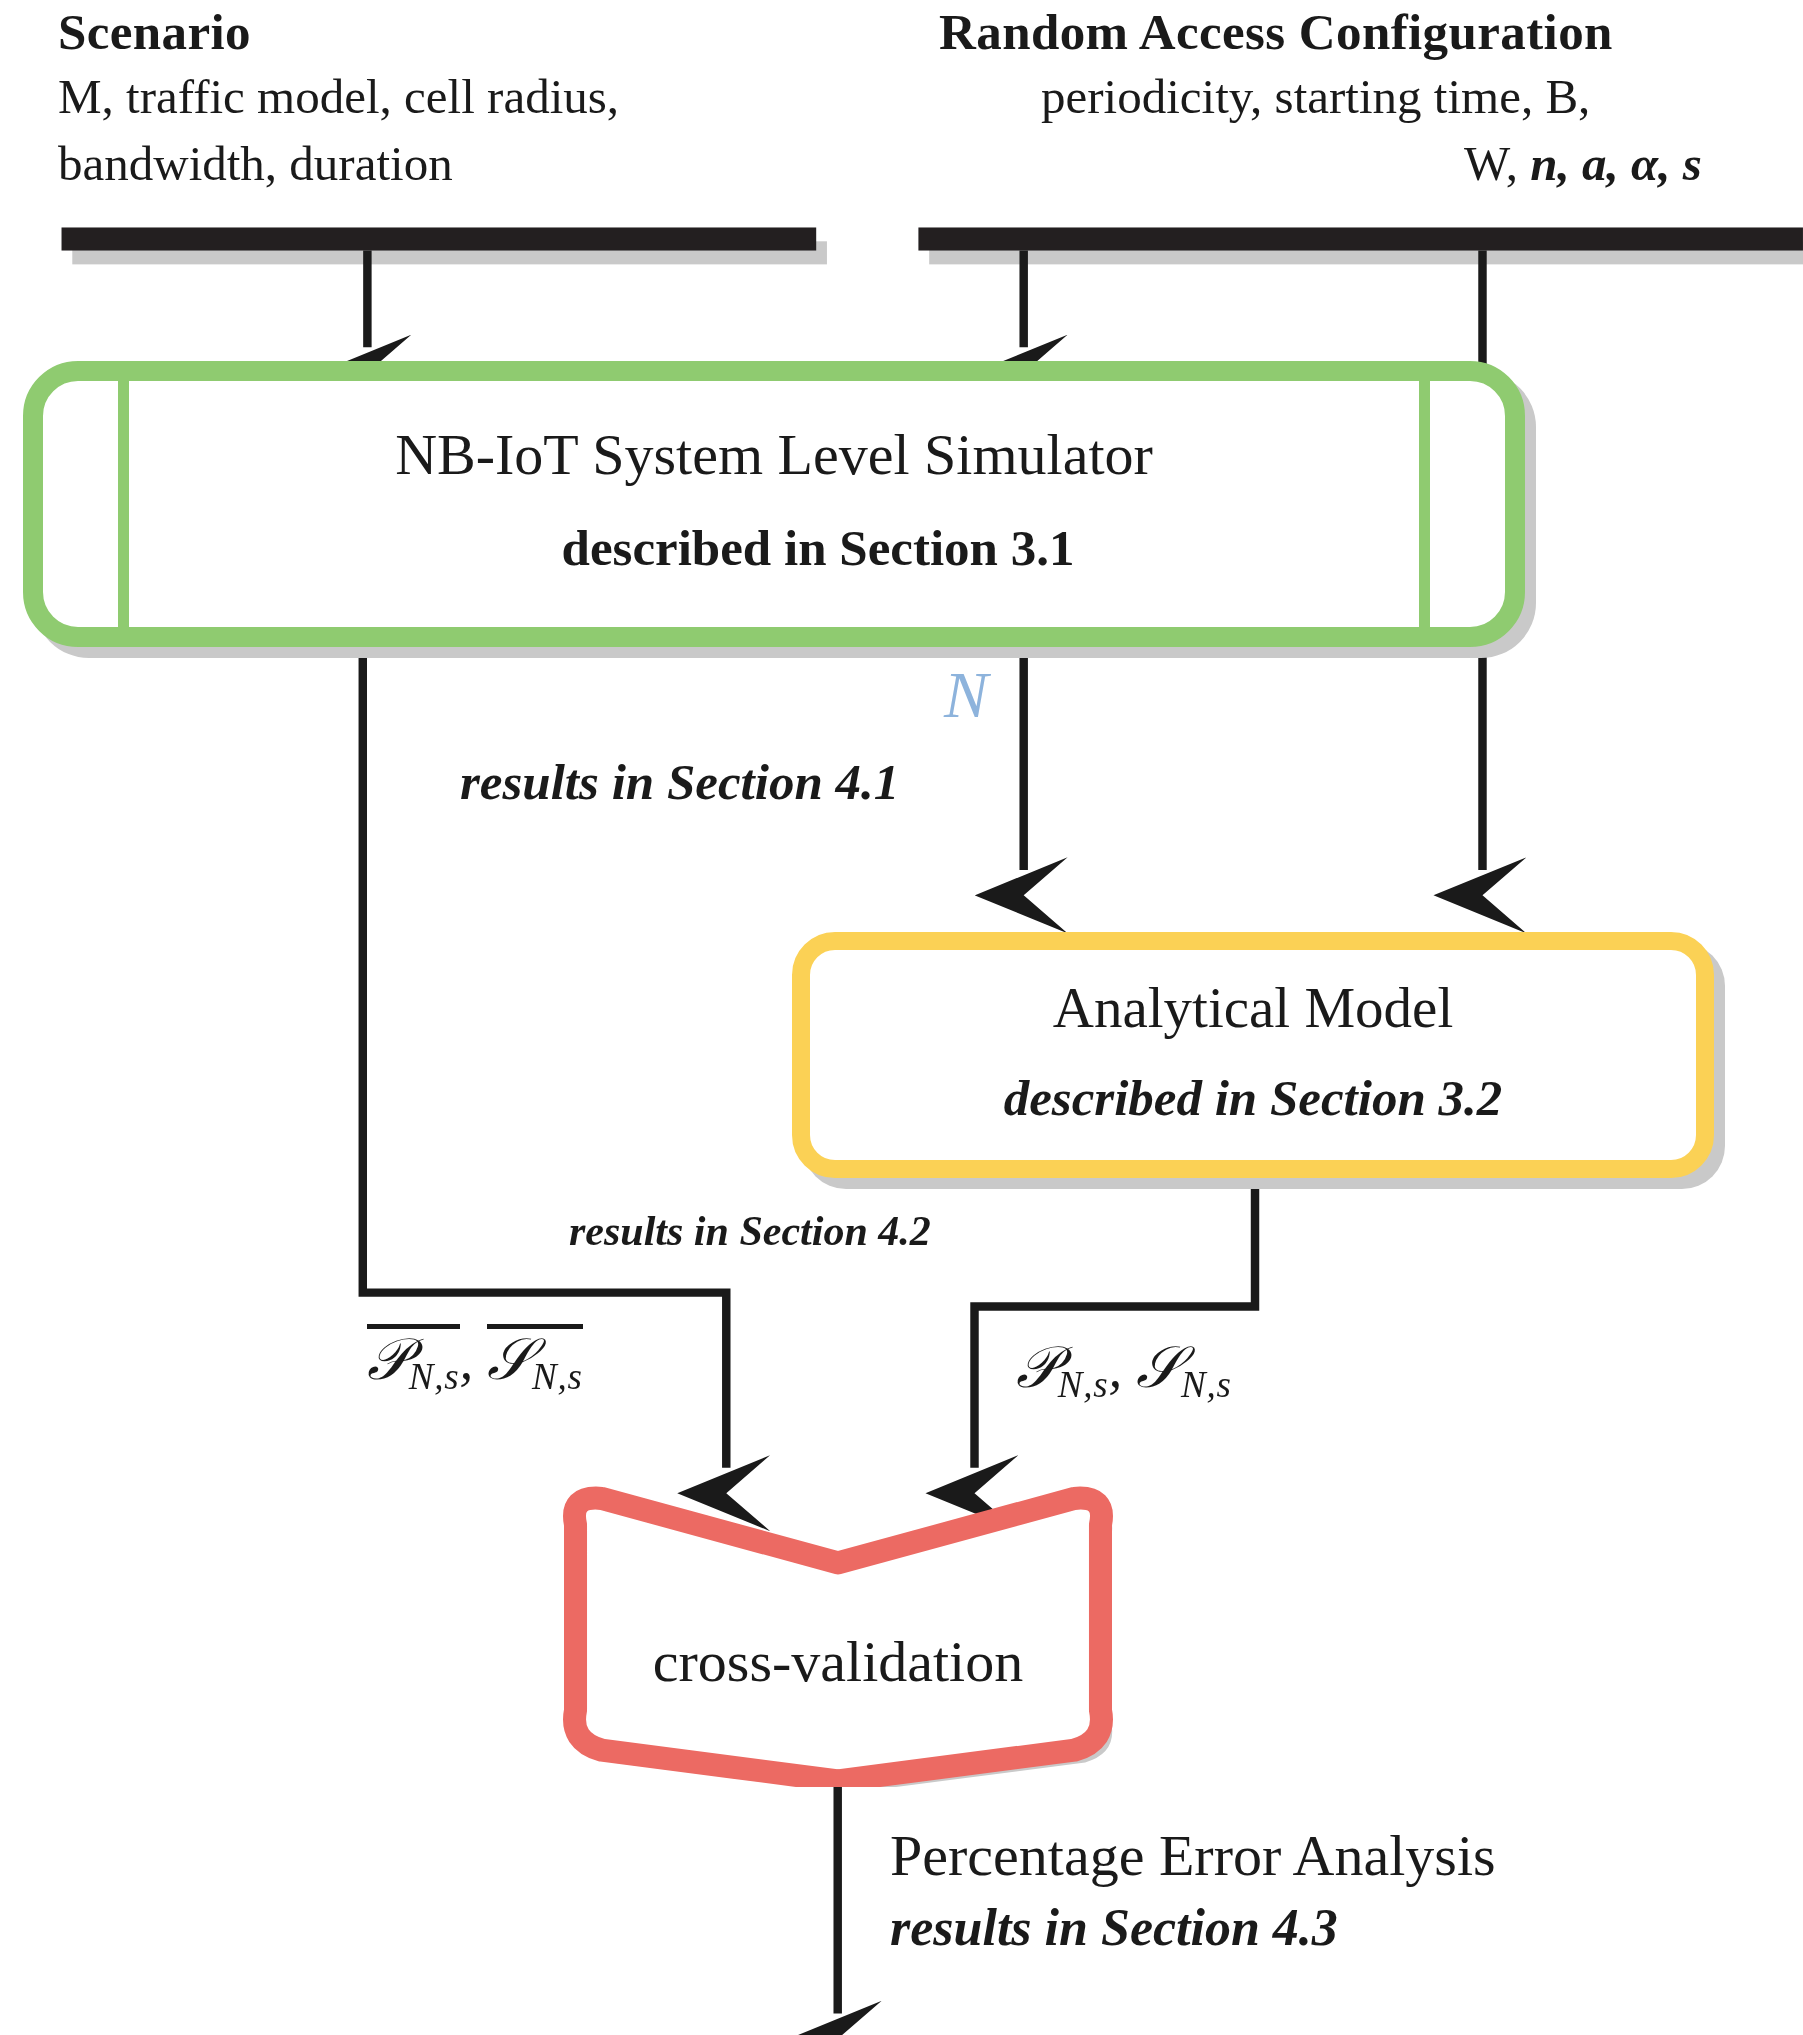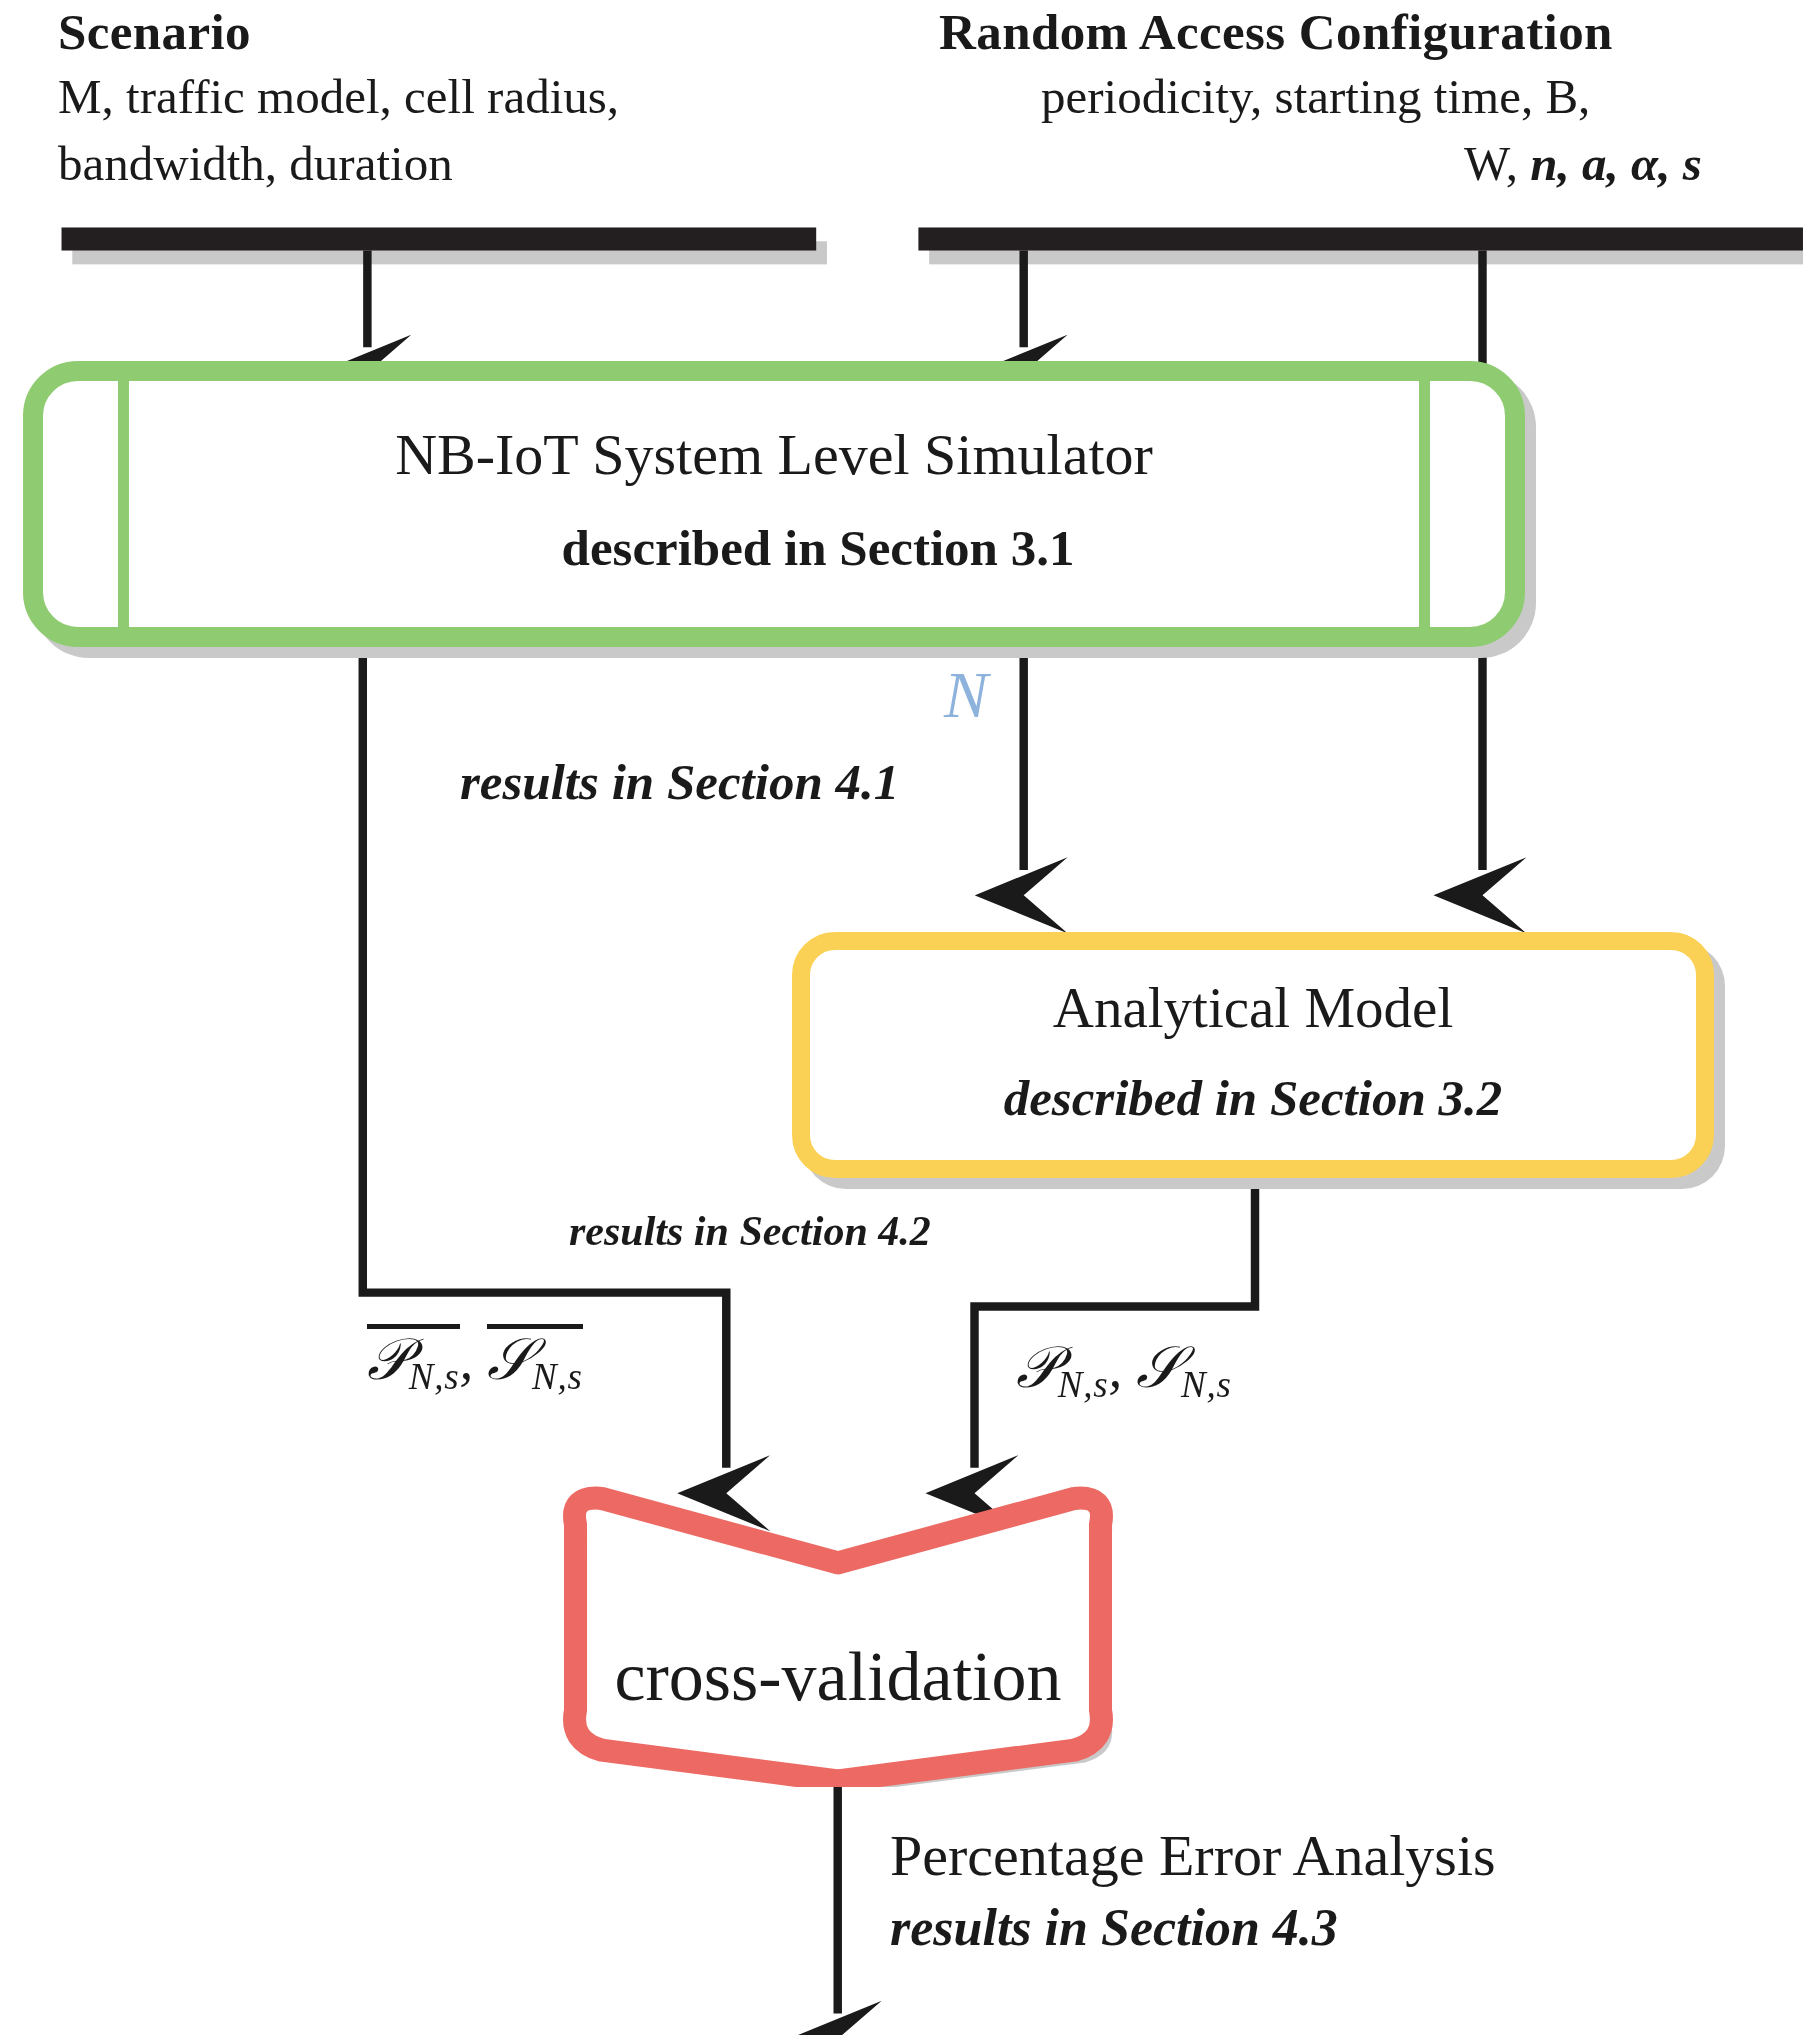--- a/index.html
+++ b/index.html
@@ -28,21 +28,21 @@
   #yellow-box{position:absolute;left:792px;top:884px;width:922px;height:246px;margin-top:48px;}
   #yellow-box .shadow{position:absolute;left:10.8px;top:10.8px;width:100%;height:100%;
       background:#c9c9c9;border-radius:43px;}
   #yellow-box .outer{position:absolute;left:0;top:0;width:100%;height:100%;
       box-sizing:border-box;border:18.4px solid #FBD155;border-radius:43px;background:#fff;}
   #yellow-box .label1{top:43px;font-size:57px;}
   #yellow-box .label2{top:137px;font-size:51px;font-style:italic;font-weight:bold;}
 
   #red-shape{position:absolute;left:546px;top:1480px;width:584px;height:307px;}
   #red-shape svg{position:absolute;left:0;top:0;}
-  #red-shape .label1{top:148px;font-size:70px;margin-top:9px;}
+  #red-shape .label1{top:148px;font-size:58px;}
 
   
   .math{position:absolute;font-family:Liberation Serif, serif;font-style:italic;font-size:55px;}
   .math .cal{font-size:58px;}
   .math sub{font-size:37px;font-style:italic;vertical-align:-.28em;letter-spacing:0.8px;}
   .ovl{border-top:5.4px solid #1a1a1a;padding-top:3.1px;display:inline-block;line-height:.95;}
 
   .bluen{color:#8DB3DC;font-style:italic;font-weight:normal;font-size:66px;}
 </style>
 </head>

